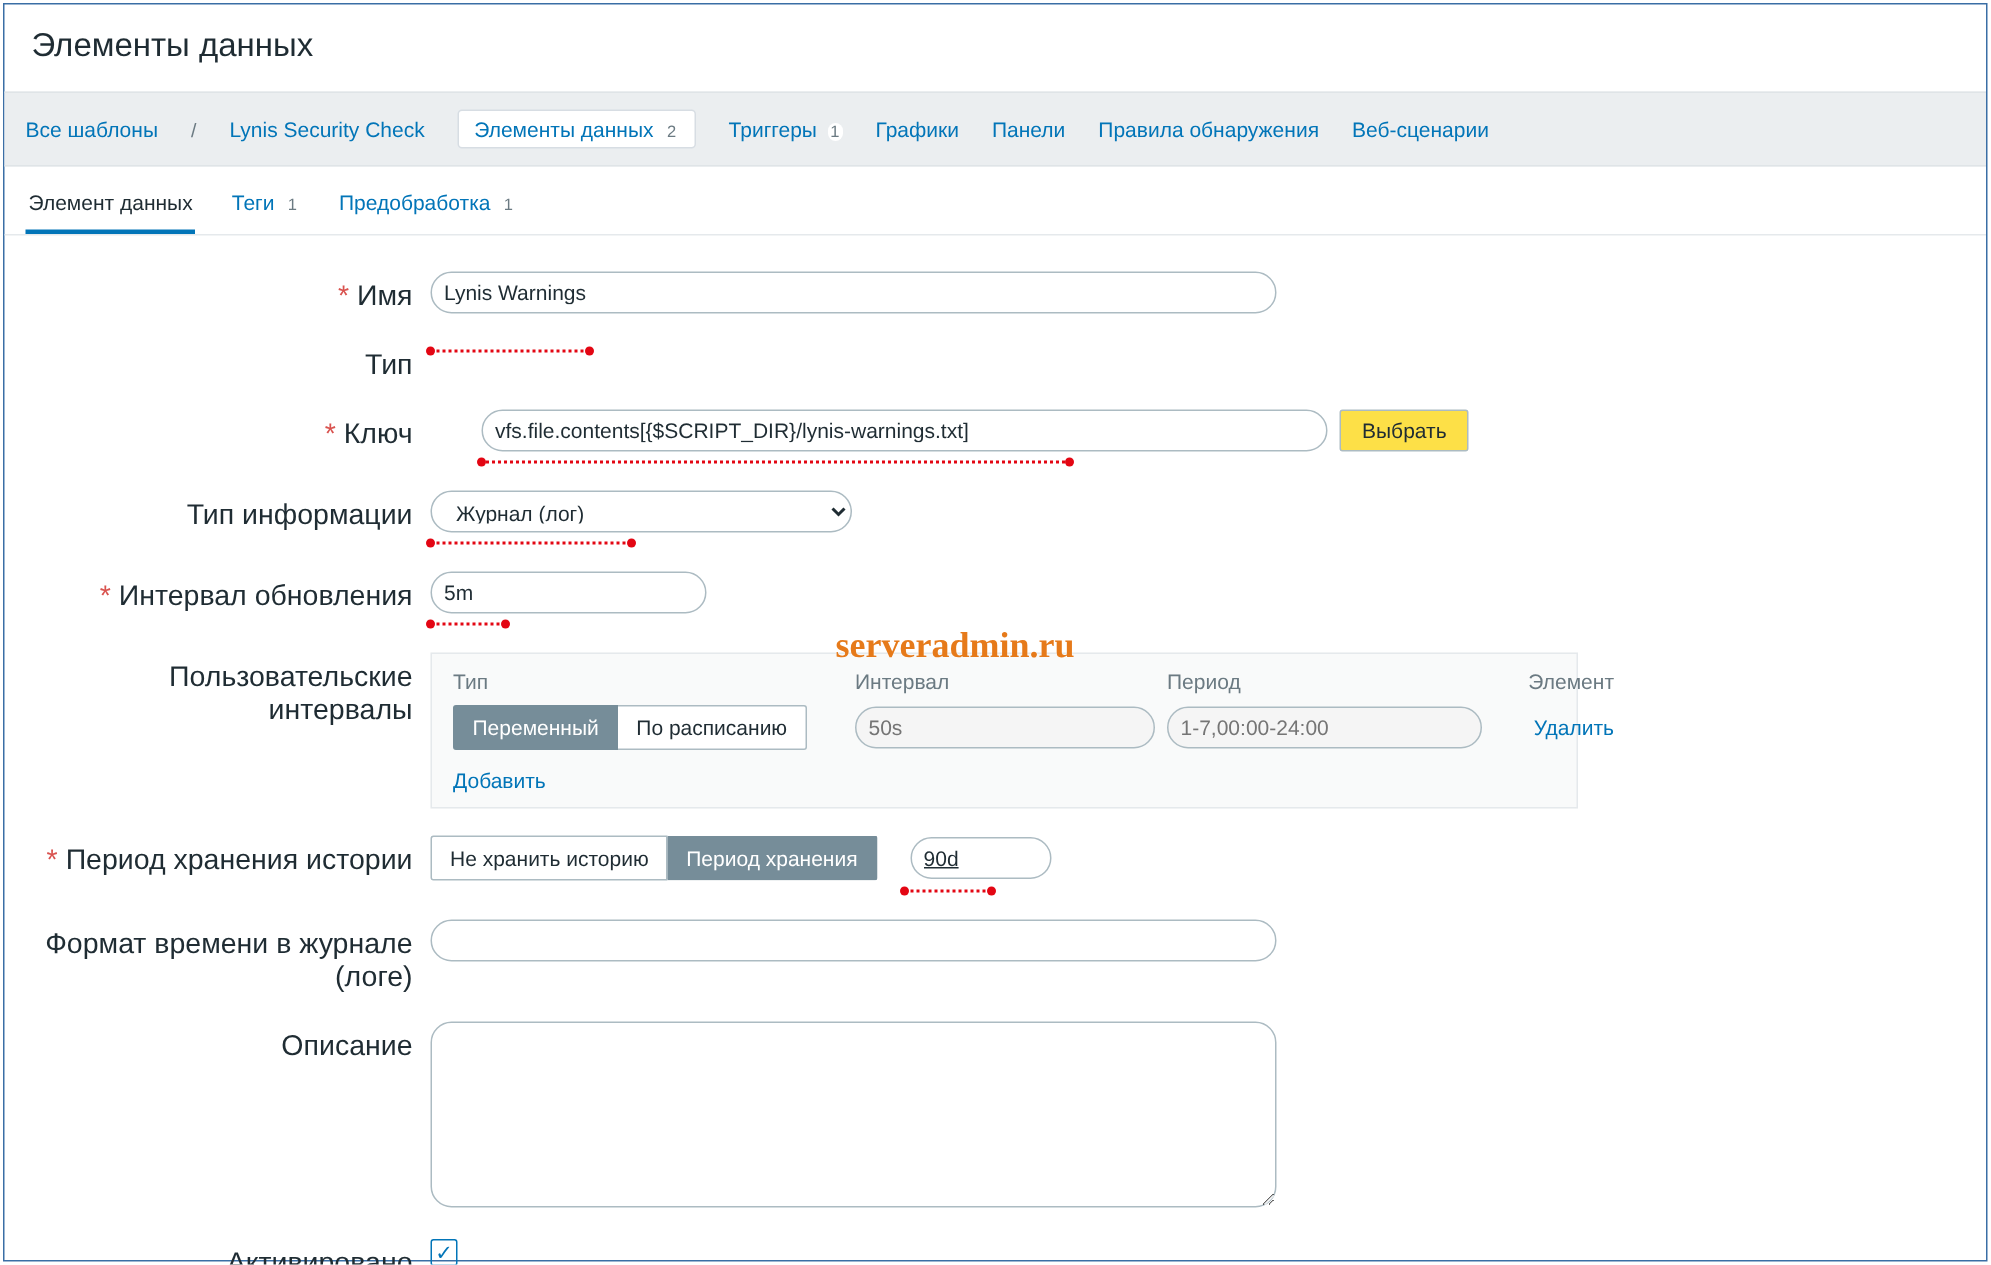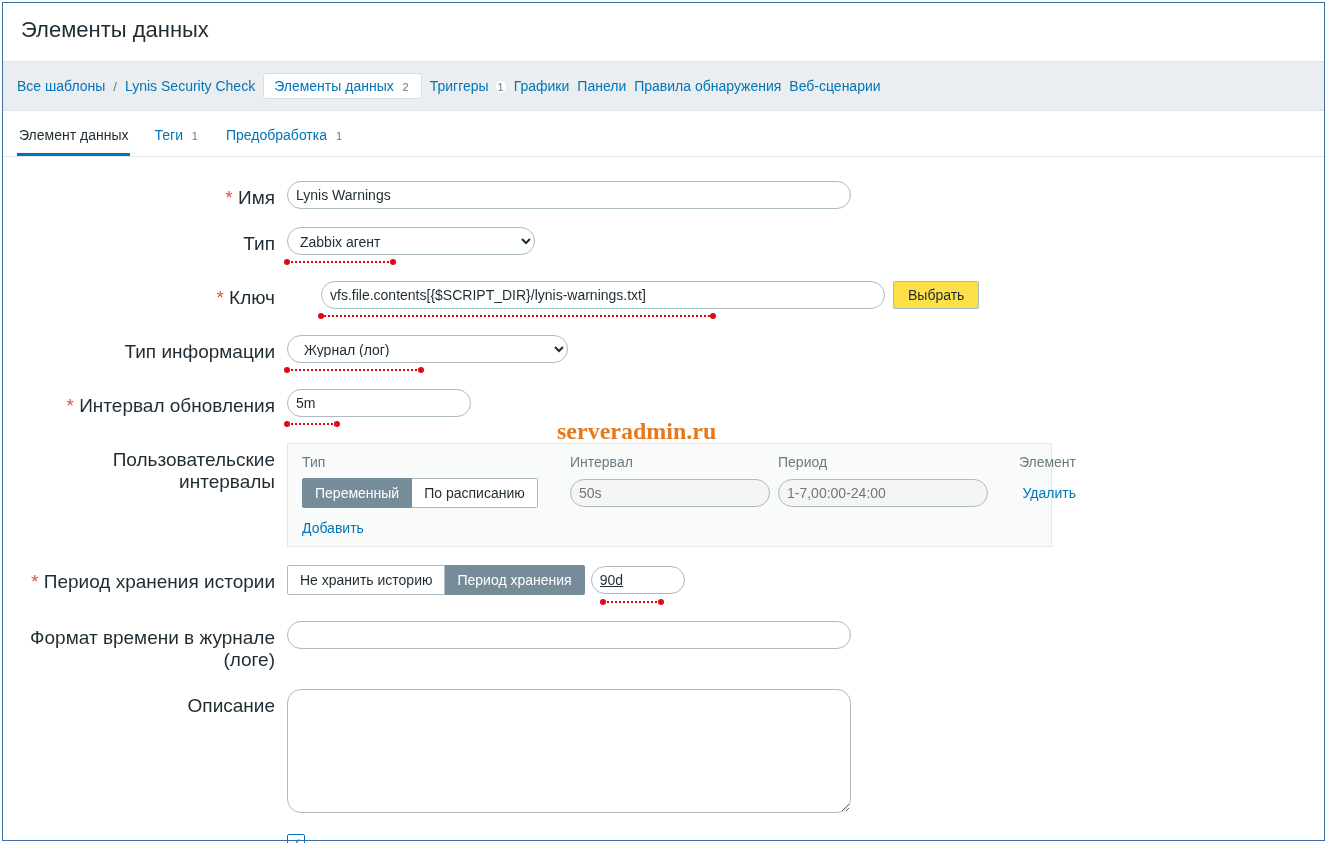--- a/index.html
+++ b/index.html
@@ -22,21 +22,21 @@
     padding: 14px 18px 18px 18px;
     color: #1f2c33;
   }
   .breadcrumb-bar {
     background: #ebeef0;
     border: 1px solid #dfe4e7;
     border-left: none; border-right: none;
     padding: 11px 14px;
     display: flex;
     align-items: center;
-    gap: 8px;
+    gap: 22px;
     flex-wrap: wrap;
   }
   .breadcrumb-bar a, .bc-link {
     color: #0275b8;
     text-decoration: none;
     font-size: 14px;
     cursor: pointer;
   }
   .bc-sep { color: #6b7a82; }
   .bc-active {
@@ -245,23 +245,20 @@
     <div class="row">
       <div class="label req">Имя</div>
       <div class="control">
         <input type="text" class="w-lg" value="Lynis Warnings" style="">
       </div>
     </div>
 
     <div class="row">
       <div class="label">Тип</div>
       <div class="control">
-        <select class="w-md">
-          <option>Zabbix агент</option>
-        </select>
         <div class="underline-annot ua-106"></div>
       </div>
     </div>
 
     <div class="row">
       <div class="label req">Ключ</div>
       <div class="control" style="display:flex;align-items:flex-start;padding-left:34px;">
         <div>
           <input type="text" class="w-lg" value="vfs.file.contents[{$SCRIPT_DIR}/lynis-warnings.txt]" style="">
           <div class="underline-annot ua-392"></div>
@@ -313,21 +310,21 @@
     </div>
 
     <div class="row">
       <div class="label req">Период хранения истории</div>
       <div class="control">
         <div style="display:flex;align-items:center;">
           <div class="seg-group">
             <div class="seg">Не хранить историю</div>
             <div class="seg active">Период хранения</div>
           </div>
-          <input type="text" class="w-xs" style="margin-left: 6px; text-decoration: underline;" value="90d">
+          <input type="text" class="w-xs" style="margin-left: 22px; text-decoration: underline;" value="90d">
         </div>
         <div class="underline-annot ua-58"></div>
       </div>
     </div>
 
     <div class="row">
       <div class="label">Формат времени в журнале (логе)</div>
       <div class="control">
         <input type="text" class="w-lg" value="" style="">
       </div>

